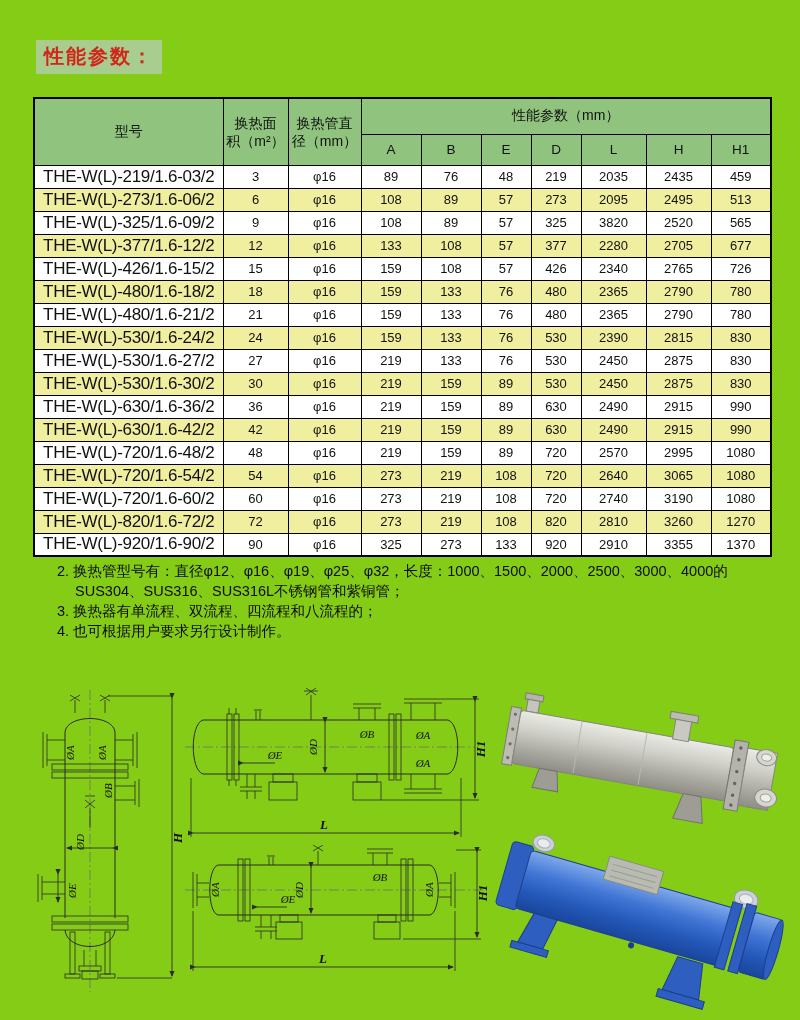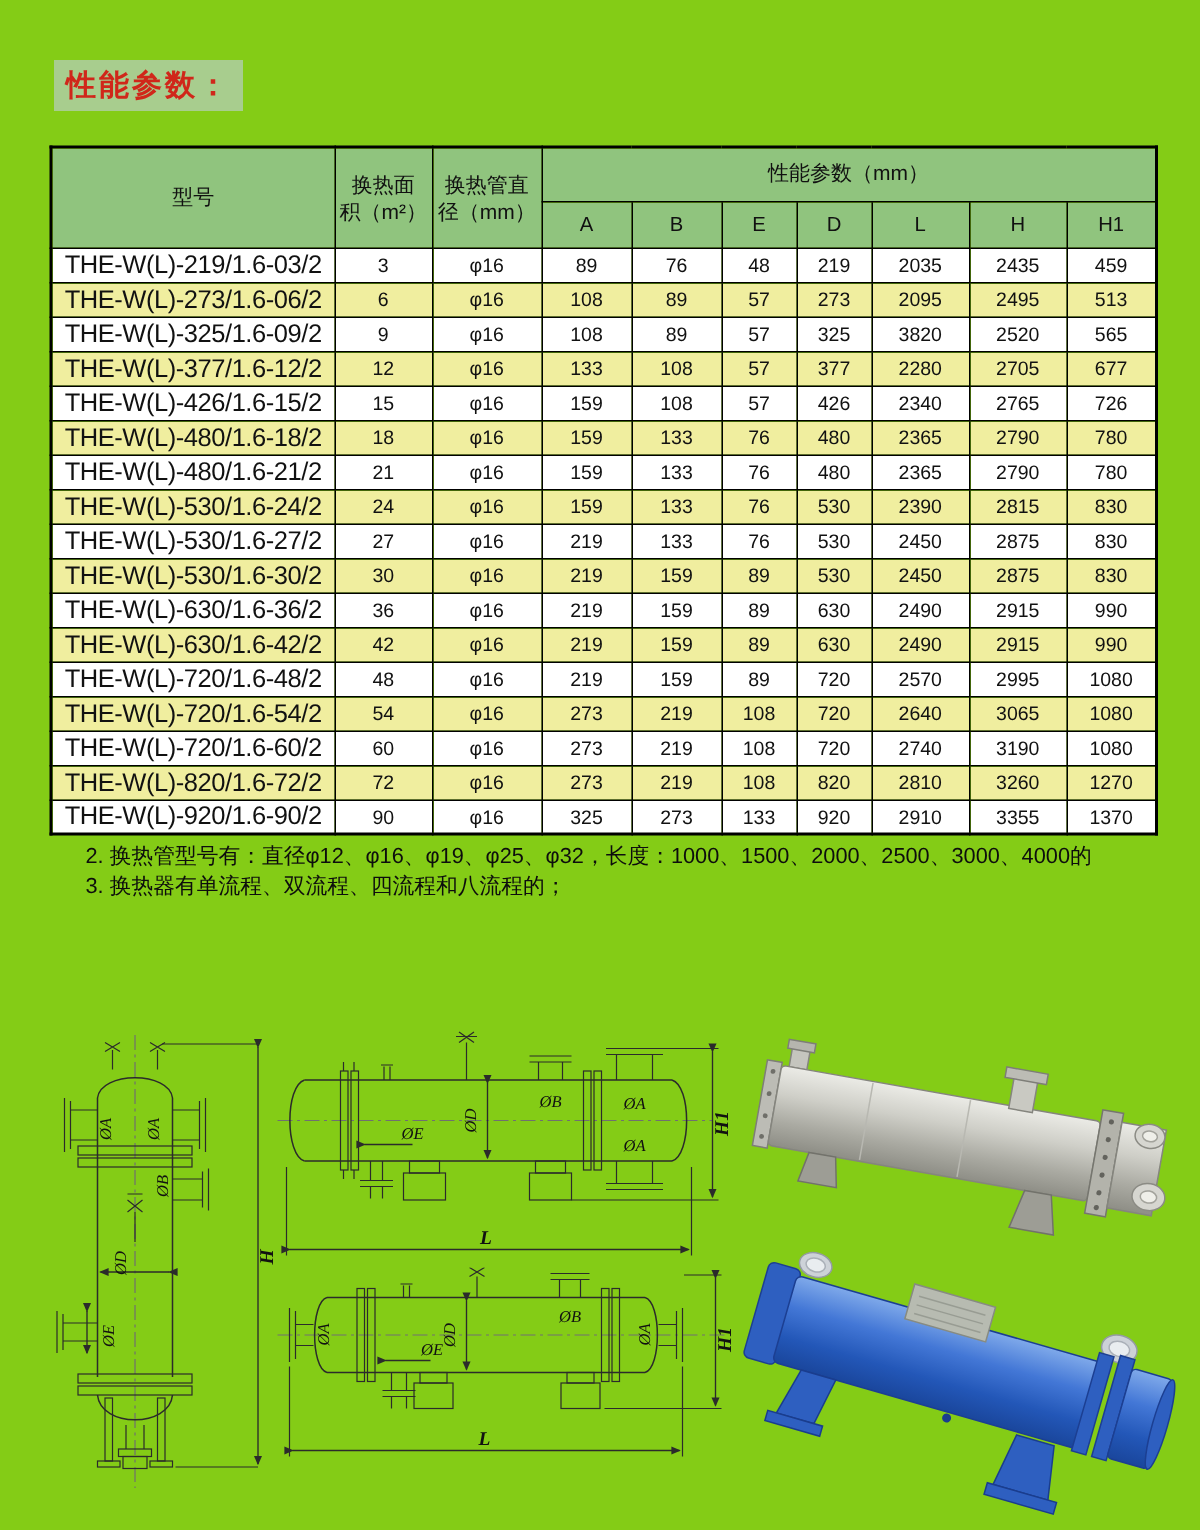--- a/index.html
+++ b/index.html
@@ -287,21 +287,23 @@
       <td>920</td>
       <td>2910</td>
       <td>3355</td>
       <td>1370</td>
     </tr>
       </tbody>
   </table>
 
   <div class="notes">
     <div class="n">2. 换热管型号有：直径φ12、φ16、φ19、φ25、φ32，长度：1000、1500、2000、2500、3000、4000的</div>
+    <div class="c">SUS304、SUS316、SUS316L不锈钢管和紫铜管；</div>
     <div class="n">3. 换热器有单流程、双流程、四流程和八流程的；</div>
+    <div class="n">4. 也可根据用户要求另行设计制作。</div>
   </div>
 
   <div class="drawing" style="left:22px; top:686px; width:175px; height:315px;">
     <svg width="175" height="315" viewBox="0 0 175 315">
       <defs>
         <marker id="ar1" markerWidth="8" markerHeight="8" refX="6" refY="3" orient="auto">
           <path d="M0,0 L7,3 L0,6 Z" fill="#2b2b2b"></path>
         </marker>
       </defs>
       <line class="cl" x1="68" y1="4" x2="68" y2="306"></line>

